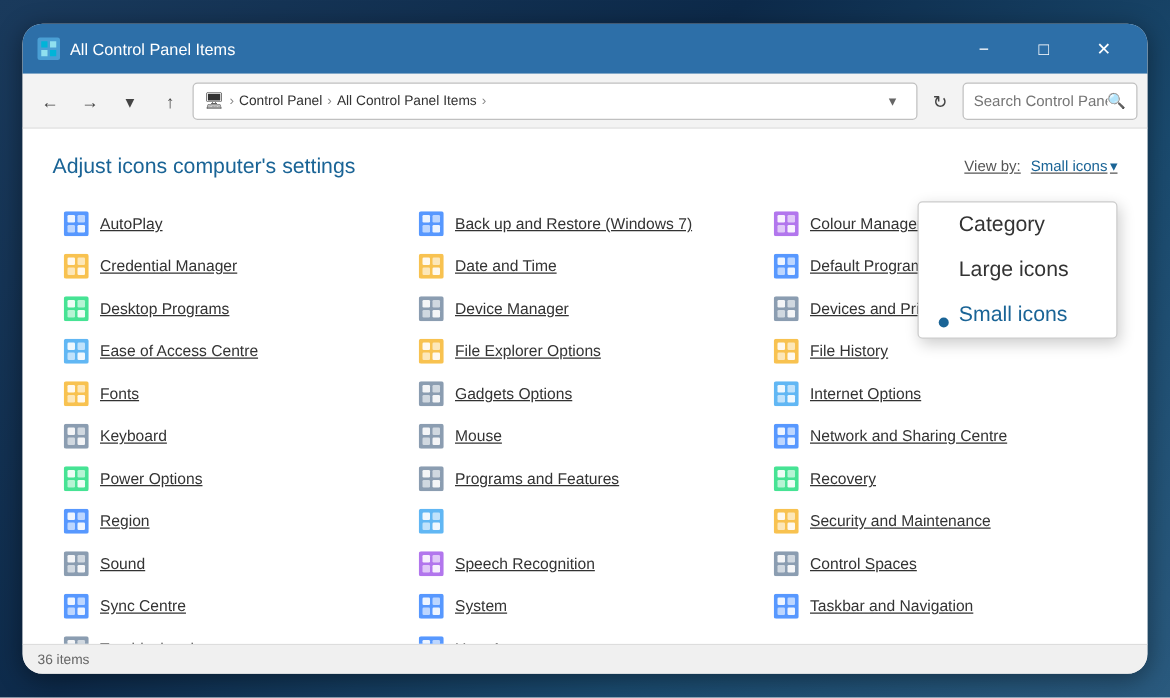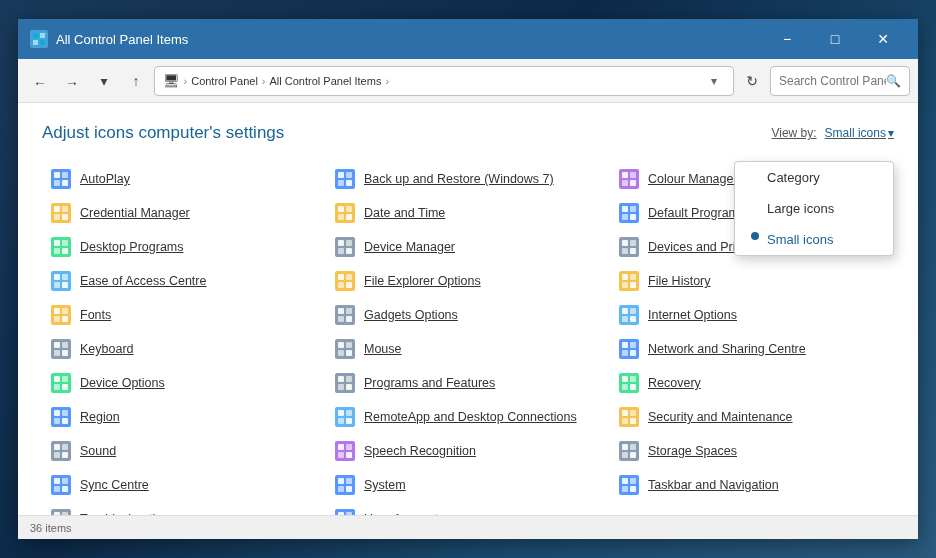--- a/index.html
+++ b/index.html
@@ -9,21 +9,21 @@
       background: linear-gradient(135deg, #1a3a5c 0%, #0d2a4a 40%, #1a4a6e 70%, #2a5a7e 100%);
       display: flex;
       align-items: center;
       justify-content: center;
       font-family: 'Segoe UI', Arial, sans-serif;
     }
     .window {
       width: 900px;
       height: 520px;
       background: #f3f3f3;
-      border-radius: 0;
+      border-radius: 16px;
       overflow: hidden;
       display: flex;
       flex-direction: column;
       box-shadow: 0 4px 20px rgba(0,0,0,0.4);
     }
     
     .title-bar {
       height: 40px;
       background: #2d6fa8;
       display: flex;
@@ -177,24 +177,24 @@
       width: 160px;
       background: white;
       border: 1px solid #ccc;
       border-radius: 4px;
       box-shadow: 2px 4px 12px rgba(0,0,0,0.2);
       z-index: 100;
       overflow: hidden;
     }
     .dropdown-item {
       padding: 8px 16px;
-      font-size: 13px;
+      font-size: 17px;
       cursor: pointer;
       display: flex;
-      align-items: flex-start;
+      align-items: flex-end;
       gap: 8px;
       color: #333;
     }
     .dropdown-item.active { color: #1a6496; }
     .dropdown-dot {
       width: 8px;
       height: 8px;
       border-radius: 50%;
       background: #1a6496;
     }
@@ -528,21 +528,21 @@
         <div class="item">
         <div class="item-icon">
           <svg width="20" height="20" viewBox="0 0 20 20">
             <rect width="20" height="20" rx="2" fill="#26de81" opacity="0.85"></rect>
             <rect x="3" y="3" width="6" height="6" rx="1" fill="white" opacity="0.9"></rect>
             <rect x="11" y="3" width="6" height="6" rx="1" fill="white" opacity="0.6"></rect>
             <rect x="3" y="11" width="6" height="6" rx="1" fill="white" opacity="0.6"></rect>
             <rect x="11" y="11" width="6" height="6" rx="1" fill="white" opacity="0.9"></rect>
           </svg>
         </div>
-        <span class="item-label">Device Options</span>
+        <span class="item-label">Power Options</span>
       </div>
         <div class="item">
         <div class="item-icon">
           <svg width="20" height="20" viewBox="0 0 20 20">
             <rect width="20" height="20" rx="2" fill="#778ca3" opacity="0.85"></rect>
             <rect x="3" y="3" width="6" height="6" rx="1" fill="white" opacity="0.9"></rect>
             <rect x="11" y="3" width="6" height="6" rx="1" fill="white" opacity="0.6"></rect>
             <rect x="3" y="11" width="6" height="6" rx="1" fill="white" opacity="0.6"></rect>
             <rect x="11" y="11" width="6" height="6" rx="1" fill="white" opacity="0.9"></rect>
           </svg>
@@ -576,21 +576,20 @@
         <div class="item">
         <div class="item-icon">
           <svg width="20" height="20" viewBox="0 0 20 20">
             <rect width="20" height="20" rx="2" fill="#45aaf2" opacity="0.85"></rect>
             <rect x="3" y="3" width="6" height="6" rx="1" fill="white" opacity="0.9"></rect>
             <rect x="11" y="3" width="6" height="6" rx="1" fill="white" opacity="0.6"></rect>
             <rect x="3" y="11" width="6" height="6" rx="1" fill="white" opacity="0.6"></rect>
             <rect x="11" y="11" width="6" height="6" rx="1" fill="white" opacity="0.9"></rect>
           </svg>
         </div>
-        <span class="item-label">RemoteApp and Desktop Connections</span>
       </div>
         <div class="item">
         <div class="item-icon">
           <svg width="20" height="20" viewBox="0 0 20 20">
             <rect width="20" height="20" rx="2" fill="#f7b731" opacity="0.85"></rect>
             <rect x="3" y="3" width="6" height="6" rx="1" fill="white" opacity="0.9"></rect>
             <rect x="11" y="3" width="6" height="6" rx="1" fill="white" opacity="0.6"></rect>
             <rect x="3" y="11" width="6" height="6" rx="1" fill="white" opacity="0.6"></rect>
             <rect x="11" y="11" width="6" height="6" rx="1" fill="white" opacity="0.9"></rect>
           </svg>
@@ -624,21 +623,21 @@
         <div class="item">
         <div class="item-icon">
           <svg width="20" height="20" viewBox="0 0 20 20">
             <rect width="20" height="20" rx="2" fill="#778ca3" opacity="0.85"></rect>
             <rect x="3" y="3" width="6" height="6" rx="1" fill="white" opacity="0.9"></rect>
             <rect x="11" y="3" width="6" height="6" rx="1" fill="white" opacity="0.6"></rect>
             <rect x="3" y="11" width="6" height="6" rx="1" fill="white" opacity="0.6"></rect>
             <rect x="11" y="11" width="6" height="6" rx="1" fill="white" opacity="0.9"></rect>
           </svg>
         </div>
-        <span class="item-label">Storage Spaces</span>
+        <span class="item-label">Control Spaces</span>
       </div>
         <div class="item">
         <div class="item-icon">
           <svg width="20" height="20" viewBox="0 0 20 20">
             <rect width="20" height="20" rx="2" fill="#3a86ff" opacity="0.85"></rect>
             <rect x="3" y="3" width="6" height="6" rx="1" fill="white" opacity="0.9"></rect>
             <rect x="11" y="3" width="6" height="6" rx="1" fill="white" opacity="0.6"></rect>
             <rect x="3" y="11" width="6" height="6" rx="1" fill="white" opacity="0.6"></rect>
             <rect x="11" y="11" width="6" height="6" rx="1" fill="white" opacity="0.9"></rect>
           </svg>

